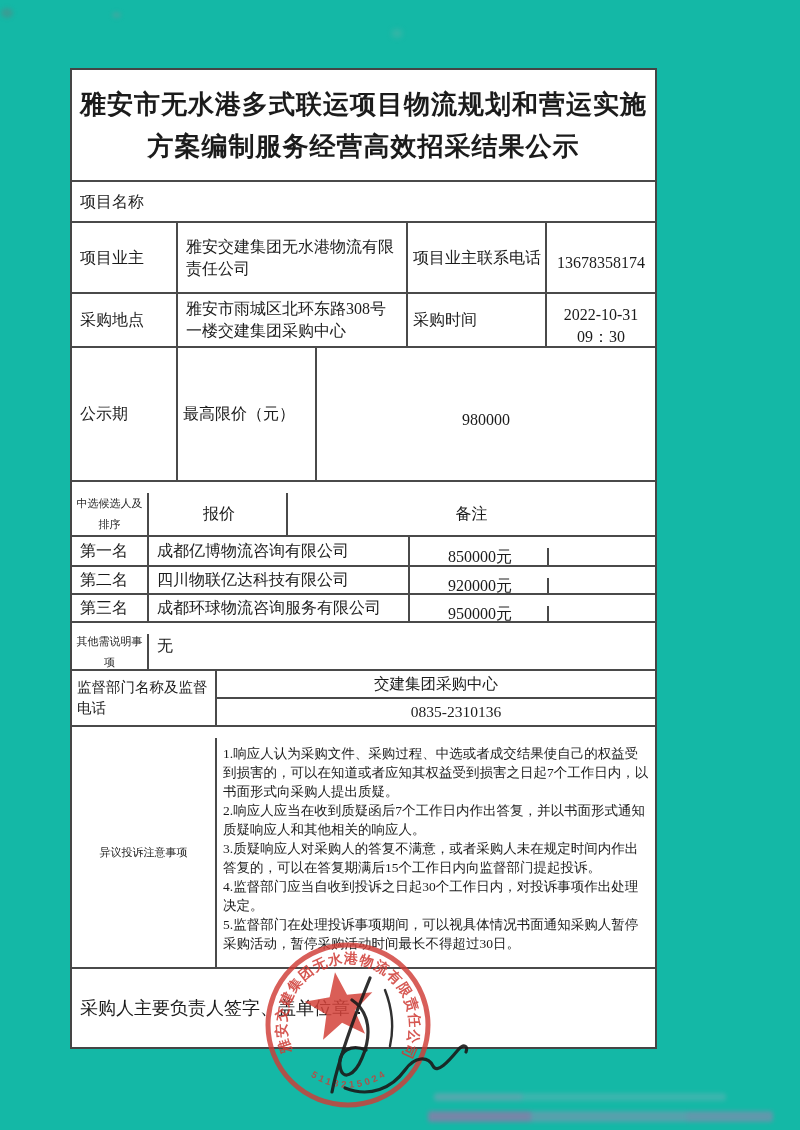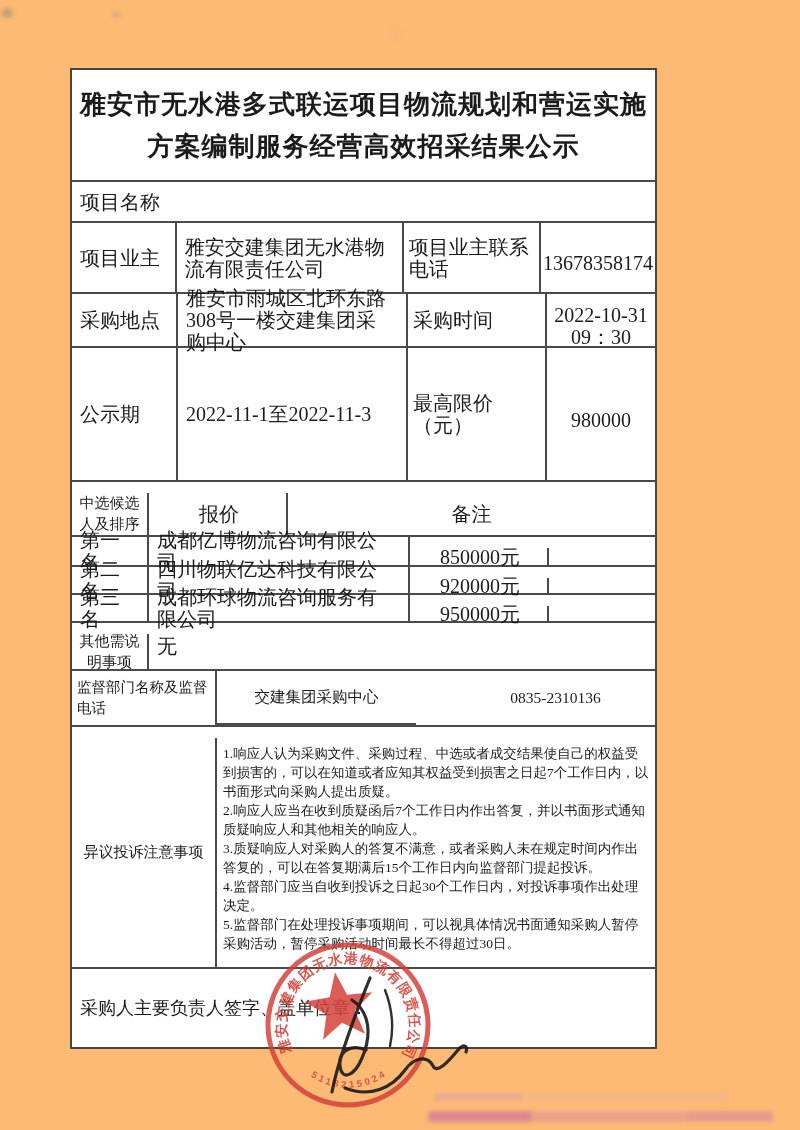--- a/index.html
+++ b/index.html
@@ -1,17 +1,17 @@
 <!DOCTYPE html>
 <html><head>
 <meta charset="utf-8">
 <style>
   html,body{margin:0;padding:0;background:#ffffff;}
   .page{
-    position:relative;width:800px;height:1130px;background:#fdba74;
+    position:relative;width:800px;height:1130px;background:#14b8a6;
     font-family:"Liberation Serif","DejaVu Serif",serif;
     color:#1b1b1b;overflow:hidden;
   }
   .table{
     position:absolute;left:70px;top:68px;width:587px;
     border:2px solid #454545;box-sizing:border-box;
     background:#fff;
   }
   .row{display:flex;border-bottom:2px solid #4a4a4a;box-sizing:border-box;}
   .row.last{border-bottom:none;}
@@ -20,34 +20,34 @@
   .left{align-items:flex-start;text-align:left;padding-left:8px;padding-right:12px;}
   .center{align-items:center;text-align:center;padding:0 2px;margin-top:11px;}
   .c1{width:106px;}
   .c2{width:230px;}
   .c3{width:139px;padding-left:5px;padding-right:2px;}
   .c4{flex:1;}
   .k1{width:77px;}
   .k2{width:261px;}
   .m1{width:145px;}
   .rest{flex:1;}
-  .fs16{font-size:20px;line-height:22px;}
+  .fs16{font-size:16px;line-height:22px;}
   .title{
     flex-direction:column;justify-content:center;align-items:center;
     height:112px;font-family:"Liberation Sans","DejaVu Sans",sans-serif;
     font-weight:bold;font-size:26px;line-height:42px;letter-spacing:1px;
     text-align:center;
   }
   .h41{height:41px;}  .h71{height:71px;}  .h61{height:54px;}  .h134{height:134px;}
   .h55{height:55px;}  .h30{height:30px;}  .h28{height:28px;}  .h48{height:48px;}
   .h56{height:56px;}  .h242{height:242px;} .h78{height:78px;}
-  .superv-right{flex:1;display:flex;flex-direction:row;box-sizing:border-box;}
+  .superv-right{flex:1;display:flex;flex-direction:column;box-sizing:border-box;}
   .superv-right .sub{flex:1;border-bottom:2px solid #4a4a4a;display:flex;align-items:center;justify-content:center;font-size:15.5px;}
   .superv-right .sub.sublast{border-bottom:none;margin-left:40px;}
-  .mlabel{font-size:15px;line-height:21px;}
+  .mlabel{font-size:11px;line-height:21px;}
   .obj-content{flex:1;font-size:13.5px;line-height:19px;padding:6px 4px 4px 6px;justify-content:center;}
   .obj-content p{margin:0;}
   .sig{flex:1;font-size:18px;padding-left:8px;}
   .stamp{position:absolute;left:0;top:0;pointer-events:none;}
   .speck{position:absolute;border-radius:50%;filter:blur(2px);}
   .s1{left:1px;top:8px;width:12px;height:10px;background:rgba(115,115,122,.38);}
   .s2{left:112px;top:12px;width:9px;height:6px;background:rgba(150,140,150,.30);}
   .s3{left:392px;top:30px;width:10px;height:7px;background:rgba(220,170,170,.25);filter:blur(3px);}
   .bleed{position:absolute;filter:blur(2px);border-radius:3px;}
   .b1{left:434px;top:1093px;width:292px;height:8px;opacity:.45;
@@ -87,21 +87,20 @@
       <div class="cell c2 left fs16">雅安市雨城区北环东路308号一楼交建集团采购中心</div>
       <div class="cell c3 left fs16">采购时间</div>
       <div class="cell c4 center fs16">
         <span>2022-10-31</span>
         <span>09：30</span>
       </div>
     </div>
 
     <div class="row h134">
       <div class="cell c1 left fs16">公示期</div>
-      <div class="cell c2 left fs16">2022-11-1至2022-11-3</div>
       <div class="cell c3 left fs16">最高限价（元）</div>
       <div class="cell c4 center fs16">980000</div>
     </div>
 
     <div class="row h55">
       <div class="cell k1 center mlabel">中选候选人及排序</div>
       <div class="cell c3 center fs16">报价</div>
       <div class="cell c4 center fs16">备注</div>
     </div>
 

